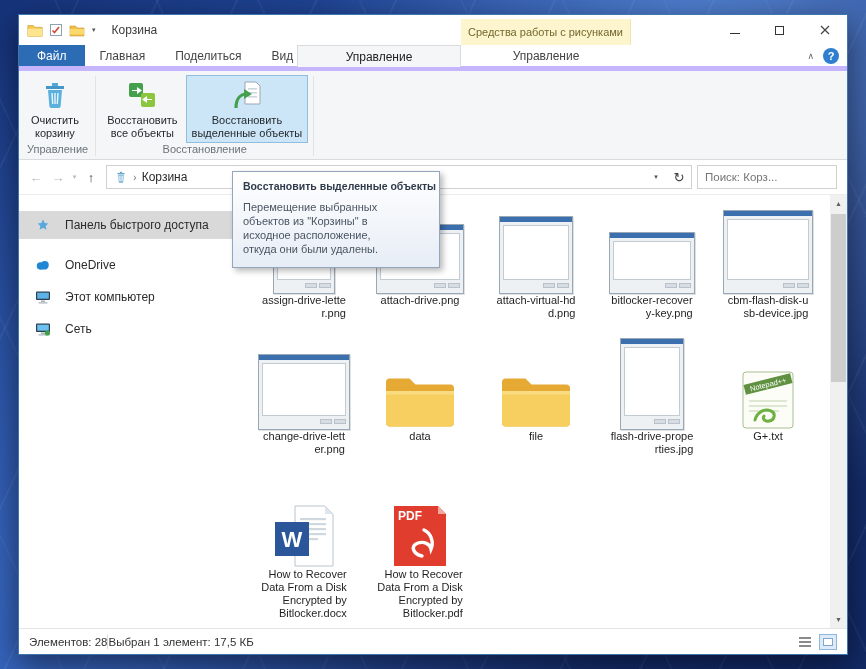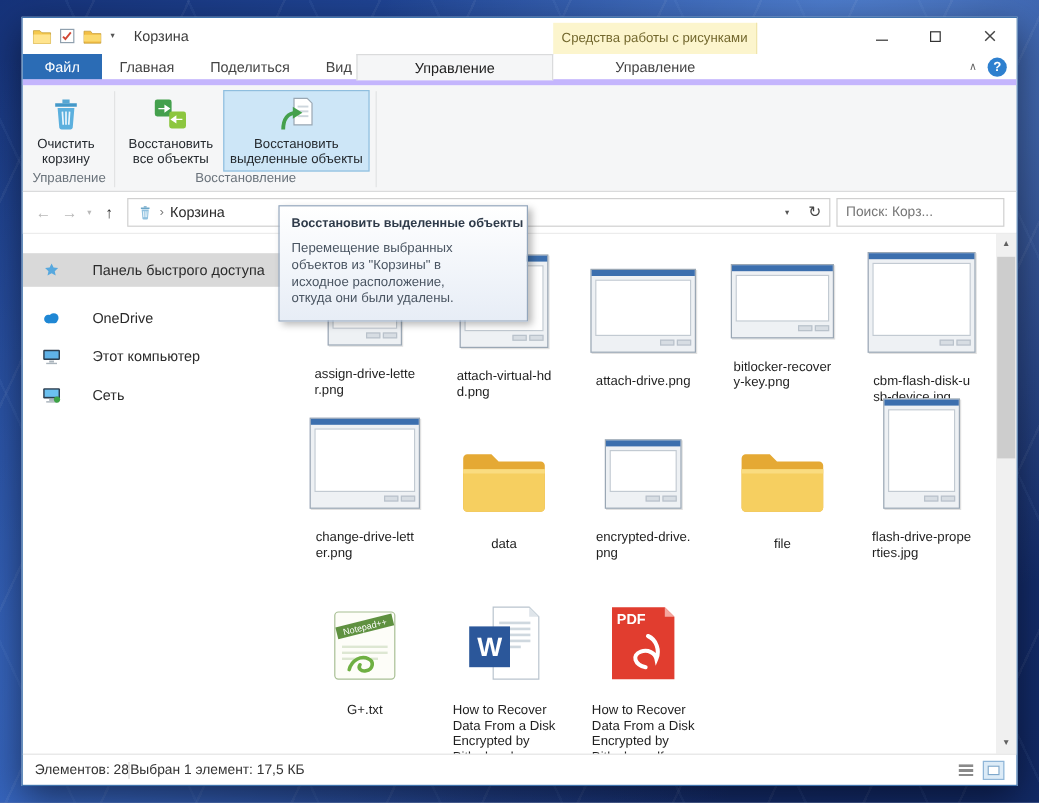--- a/index.html
+++ b/index.html
@@ -67,34 +67,34 @@
   .addr-sep{color:#777;font-size:11px}
   .addr-text{color:#2a2a2a}
   .addr-drop{margin-left:auto;color:#555;font-size:7px;width:16px;text-align:center}
   .addr-refresh{color:#444;font-size:13px;width:20px;text-align:center}
   .search-field{width:140px;height:24px;border:1px solid #d0d0d0;font:11.5px "Liberation Sans","DejaVu Sans",sans-serif;color:#555;padding:0 7px;outline:none}
   .search-field::placeholder{color:#767676;opacity:1}
 
   
   .body{flex:1;display:flex;min-height:0;border-top:1px solid #ececec}
   .sidebar{flex:0 0 215px;padding-top:16px;overflow:hidden}
-  .nav-item{height:28px;display:flex;align-items:center;gap:26px;padding-left:16px;color:#2b2b2b;margin-bottom:4px}
+  .nav-item{height:28px;display:flex;align-items:center;gap:14px;padding-left:16px;color:#2b2b2b;margin-bottom:4px}
   .nav-item.gap{margin-top:12px}
   .nav-item.selected{background:#d9d9d9}
   .nav-ic{width:16px;height:14px;display:flex;flex:0 0 16px}
 
   .content{flex:1;position:relative;padding:14px 0 0 12px;overflow:hidden}
   .file-grid{display:grid;grid-template-columns:repeat(5,116px);grid-template-rows:120px 142px auto}
   .file-item{display:flex;flex-direction:column;align-items:center;padding:2px 3px;margin:1px}
   .file-item.selected{background:var(--selection-blue,#cce8ff);outline:1px solid var(--selection-border,#84c3eb)}
   .thumb-box{display:flex;align-items:flex-end;justify-content:center;width:100%}
   .file-item:nth-child(-n+5) .thumb-box{height:82px}
   .file-item:nth-child(n+6):nth-child(-n+10) .thumb-box{height:98px}
   .file-item:nth-child(n+11) .thumb-box{height:94px}
-  .file-lbl{margin-top:18px;font-size:11px;line-height:13px;text-align:left;white-space:pre-line;color:#1f1f1f}
+  .file-lbl{margin-top:0;font-size:11px;line-height:13px;text-align:right;white-space:pre-line;color:#1f1f1f}
 
   
   .thumb-shot{background:#eef1f4;border:1px solid #9aa7b4;display:flex;flex-direction:column;box-shadow:1px 1px 0 rgba(0,0,0,.12)}
   .shot-title{height:5px;background:#3c6fae;flex:0 0 5px}
   .shot-body{flex:1;margin:3px;display:flex;gap:2px;min-height:0}
   .shot-pane{flex:1;background:#fff;border:1px solid #c2cad2}
   .shot-pane.wide{flex:1.6}
   .shot-btnrow{flex:0 0 7px;margin:0 3px 3px;display:flex;justify-content:flex-end;gap:2px}
   .shot-btnrow i{width:12px;height:5px;background:#d7dde3;border:1px solid #b9c2cb}
 
@@ -323,48 +323,48 @@
                   <i></i>
                   <i></i>
                 </div>
               </div>
             </div>
             <div class="file-lbl">assign-drive-lette
 r.png</div>
           </div>
           <div class="file-item">
             <div class="thumb-box">
+              <div class="thumb-shot" style="width: 88px; height: 70px;">
+                <div class="shot-title"></div>
+                <div class="shot-body">
+                  <div class="shot-pane"></div>
+                </div>
+                <div class="shot-btnrow">
+                  <i></i>
+                  <i></i>
+                </div>
+              </div>
+            </div>
+            <div class="file-lbl">attach-drive.png</div>
+          </div>
+          <div class="file-item">
+            <div class="thumb-box">
               <div class="thumb-shot" style="width: 74px; height: 78px;">
                 <div class="shot-title"></div>
                 <div class="shot-body">
                   <div class="shot-pane"></div>
                 </div>
                 <div class="shot-btnrow">
                   <i></i>
                   <i></i>
                 </div>
               </div>
             </div>
             <div class="file-lbl">attach-virtual-hd
 d.png</div>
-          </div>
-          <div class="file-item">
-            <div class="thumb-box">
-              <div class="thumb-shot" style="width: 88px; height: 70px;">
-                <div class="shot-title"></div>
-                <div class="shot-body">
-                  <div class="shot-pane"></div>
-                </div>
-                <div class="shot-btnrow">
-                  <i></i>
-                  <i></i>
-                </div>
-              </div>
-            </div>
-            <div class="file-lbl">attach-drive.png</div>
           </div>
           <div class="file-item">
             <div class="thumb-box">
               <div class="thumb-shot" style="width: 86px; height: 62px;">
                 <div class="shot-title"></div>
                 <div class="shot-body">
                   <div class="shot-pane"></div>
                 </div>
                 <div class="shot-btnrow">
                   <i></i>
@@ -411,36 +411,20 @@
             <div class="thumb-box">
               <span class="thumb-ic icon kind-folder">
                 <svg viewBox="0 0 76 58">
                   <path d="M4 10c0-2 1.6-3.5 3.5-3.5h20l6 6h35c2 0 3.5 1.6 3.5 3.5v35c0 2-1.6 3.5-3.5 3.5h-61C5.6 54.5 4 53 4 51z" fill="#e5a934"></path>
                   <path d="M4 19h68v32c0 2-1.6 3.5-3.5 3.5h-61C5.6 54.5 4 53 4 51z" fill="#f6cf60"></path>
                   <path d="M4 19h68v3.5H4z" fill="#fadc80"></path>
                 </svg>
               </span>
             </div>
             <div class="file-lbl">data</div>
-          </div>
-          <div class="file-item">
-            <div class="thumb-box">
-              <div class="thumb-shot" style="width: 64px; height: 58px;">
-                <div class="shot-title"></div>
-                <div class="shot-body">
-                  <div class="shot-pane"></div>
-                </div>
-                <div class="shot-btnrow">
-                  <i></i>
-                  <i></i>
-                </div>
-              </div>
-            </div>
-            <div class="file-lbl">encrypted-drive.
-png</div>
           </div>
           <div class="file-item">
             <div class="thumb-box">
               <span class="thumb-ic icon kind-folder">
                 <svg viewBox="0 0 76 58">
                   <path d="M4 10c0-2 1.6-3.5 3.5-3.5h20l6 6h35c2 0 3.5 1.6 3.5 3.5v35c0 2-1.6 3.5-3.5 3.5h-61C5.6 54.5 4 53 4 51z" fill="#e5a934"></path>
                   <path d="M4 19h68v32c0 2-1.6 3.5-3.5 3.5h-61C5.6 54.5 4 53 4 51z" fill="#f6cf60"></path>
                   <path d="M4 19h68v3.5H4z" fill="#fadc80"></path>
                 </svg>
               </span>

